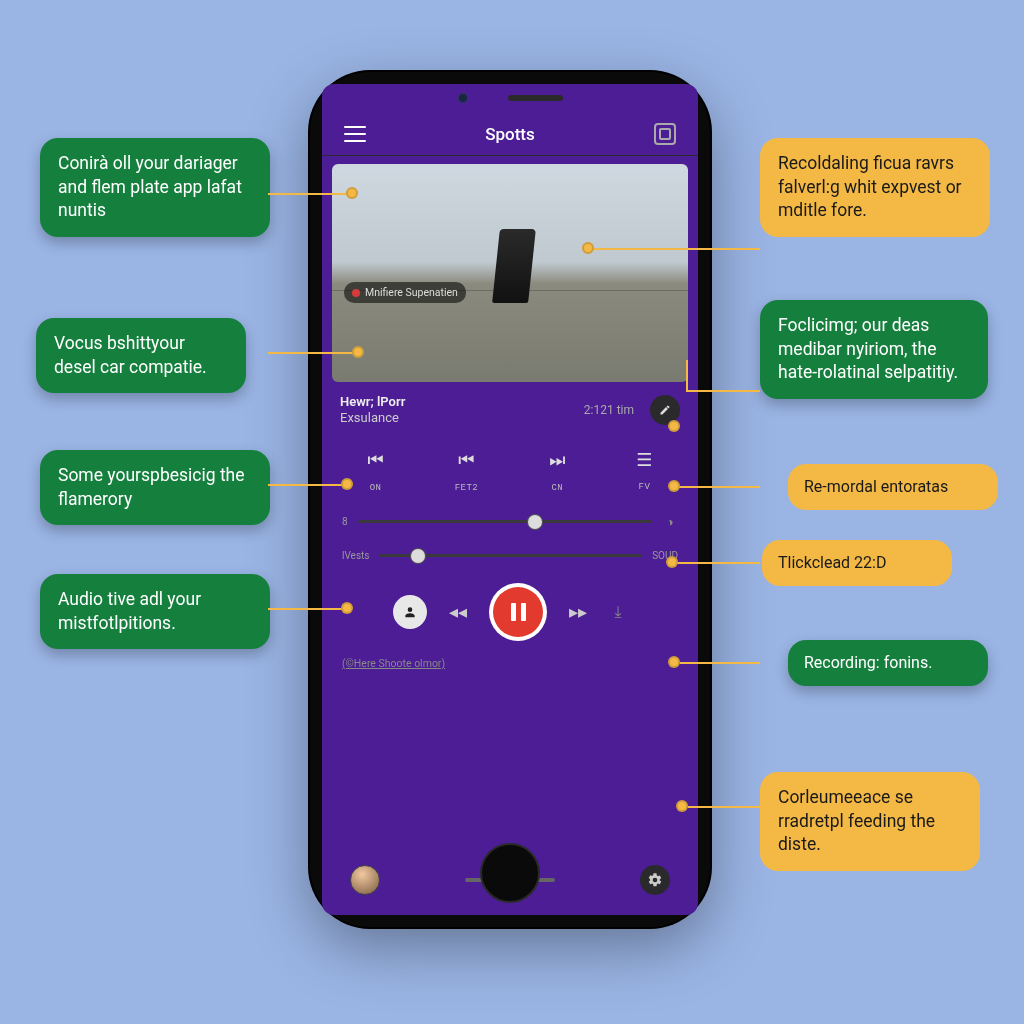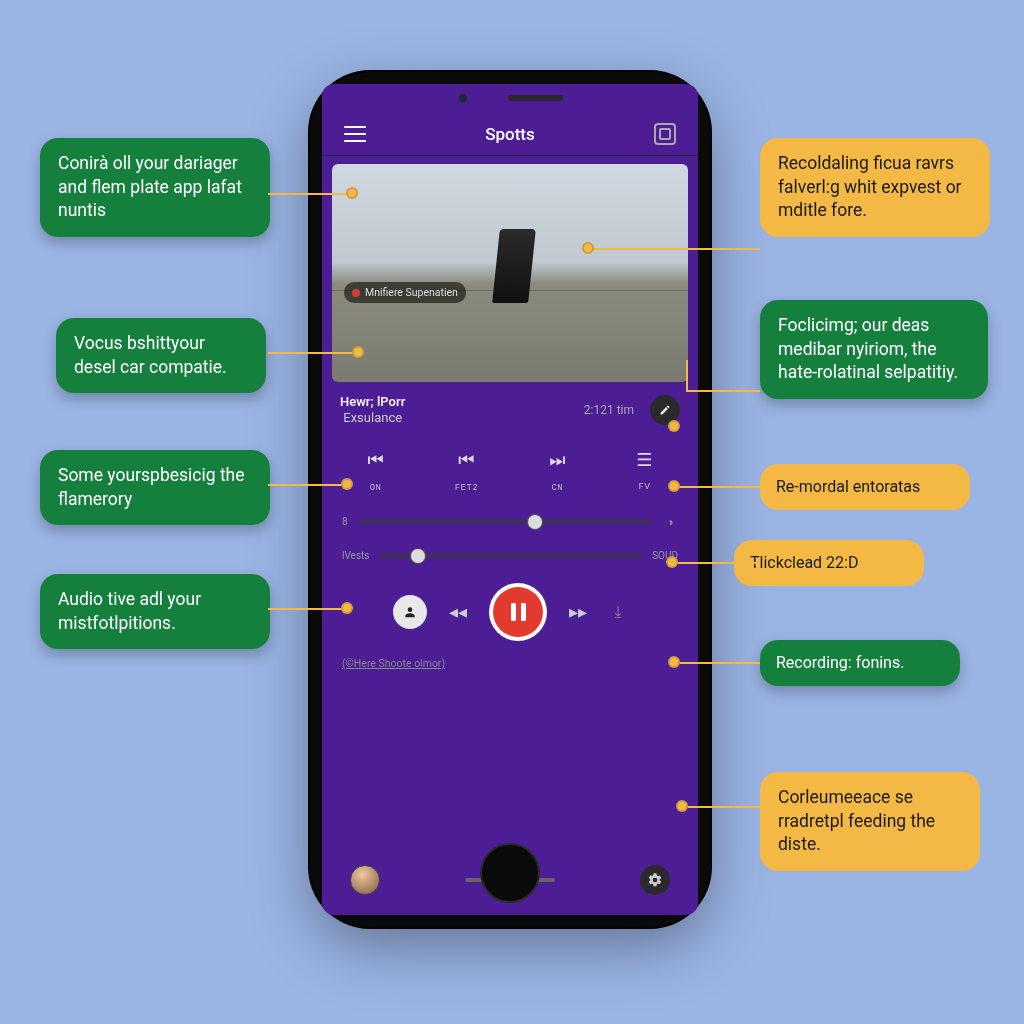--- a/index.html
+++ b/index.html
@@ -92,21 +92,21 @@
     font-size: 10.5px; padding:4px 8px; border-radius:10px;
     display:flex; align-items:center; gap:5px;
   }
   .vf-badge::before { content:""; width:8px; height:8px; border-radius:50%; background:#d63a3a; }
 
   
   .title-row {
     display:flex; justify-content:space-between; align-items:center;
     padding: 12px 18px 6px;
   }
-  .title-block { line-height:1.25;text-align:center; }
+  .title-block { line-height:1.25; }
   .title-main { font-size:13px; color:#eee; font-weight:600; }
   .title-sub  { font-size:13px; color:#ccc; }
   .time-label { font-size:12px; color:#aaa; margin-right:8px; }
   .edit-btn {
     width:30px; height:30px; border-radius:15px; background:#2a2a2d;
     display:flex; align-items:center; justify-content:center;
   }
   .edit-btn svg { width:12px; height:12px; fill:#ddd; }
 
   
@@ -191,21 +191,21 @@
     position:absolute;
     padding: 14px 18px;
     border-radius: 18px;
     font-size: 17.5px;
     line-height: 1.35;
     max-width: 230px;
     color:#fff;
   }
   .callout.dark { background:#15803d; box-shadow: 0 6px 14px rgba(0,0,0,.25); }
   .callout.gold { background:#f4b944; color:#1a1a1a; }
-  .callout.small { font-size:16px; padding:12px 16px; }
+  .callout.small { font-size:16px; padding:12px 16px;margin-left:28px; }
 
   
   .connector {
     position:absolute; height:2px; background:#f4b944;
   }
   .dot {
     position:absolute; width:12px; height:12px; border-radius:50%;
     background:#f4b944; border:2px solid rgba(0,0,0,.15);
   }
 </style>
@@ -316,21 +316,21 @@
     </div>
 
   </div>
   <div class="home-button"></div>
 </div>
 
 <div class="callout dark" style="left:40px; top:138px; width:230px;">Conirà oll your dariager and flem plate app lafat nuntis</div>
 <div class="connector" style="left:268px; top:193px; width:80px;"></div>
 <div class="dot" style="left:346px; top:187px;"></div>
 
-<div class="callout dark" style="left:56px; top:318px; width:210px;">Vocus bshittyour desel car compatie.</div>
+<div class="callout dark" style="left:36px; top:318px; width:210px;">Vocus bshittyour desel car compatie.</div>
 <div class="connector" style="left:268px; top:352px; width:86px;"></div>
 <div class="dot" style="left:352px; top:346px;"></div>
 
 <div class="callout dark" style="left:40px; top:450px; width:262px;">Some yourspbesicig the flamerory</div>
 <div class="connector" style="left:268px; top:484px; width:75px;"></div>
 <div class="dot" style="left:341px; top:478px;"></div>
 
 <div class="callout dark" style="left:40px; top:574px; width:230px;">Audio tive adl your mistfotlpitions.</div>
 <div class="connector" style="left:268px; top:608px; width:75px;"></div>
 <div class="dot" style="left:341px; top:602px;"></div>

